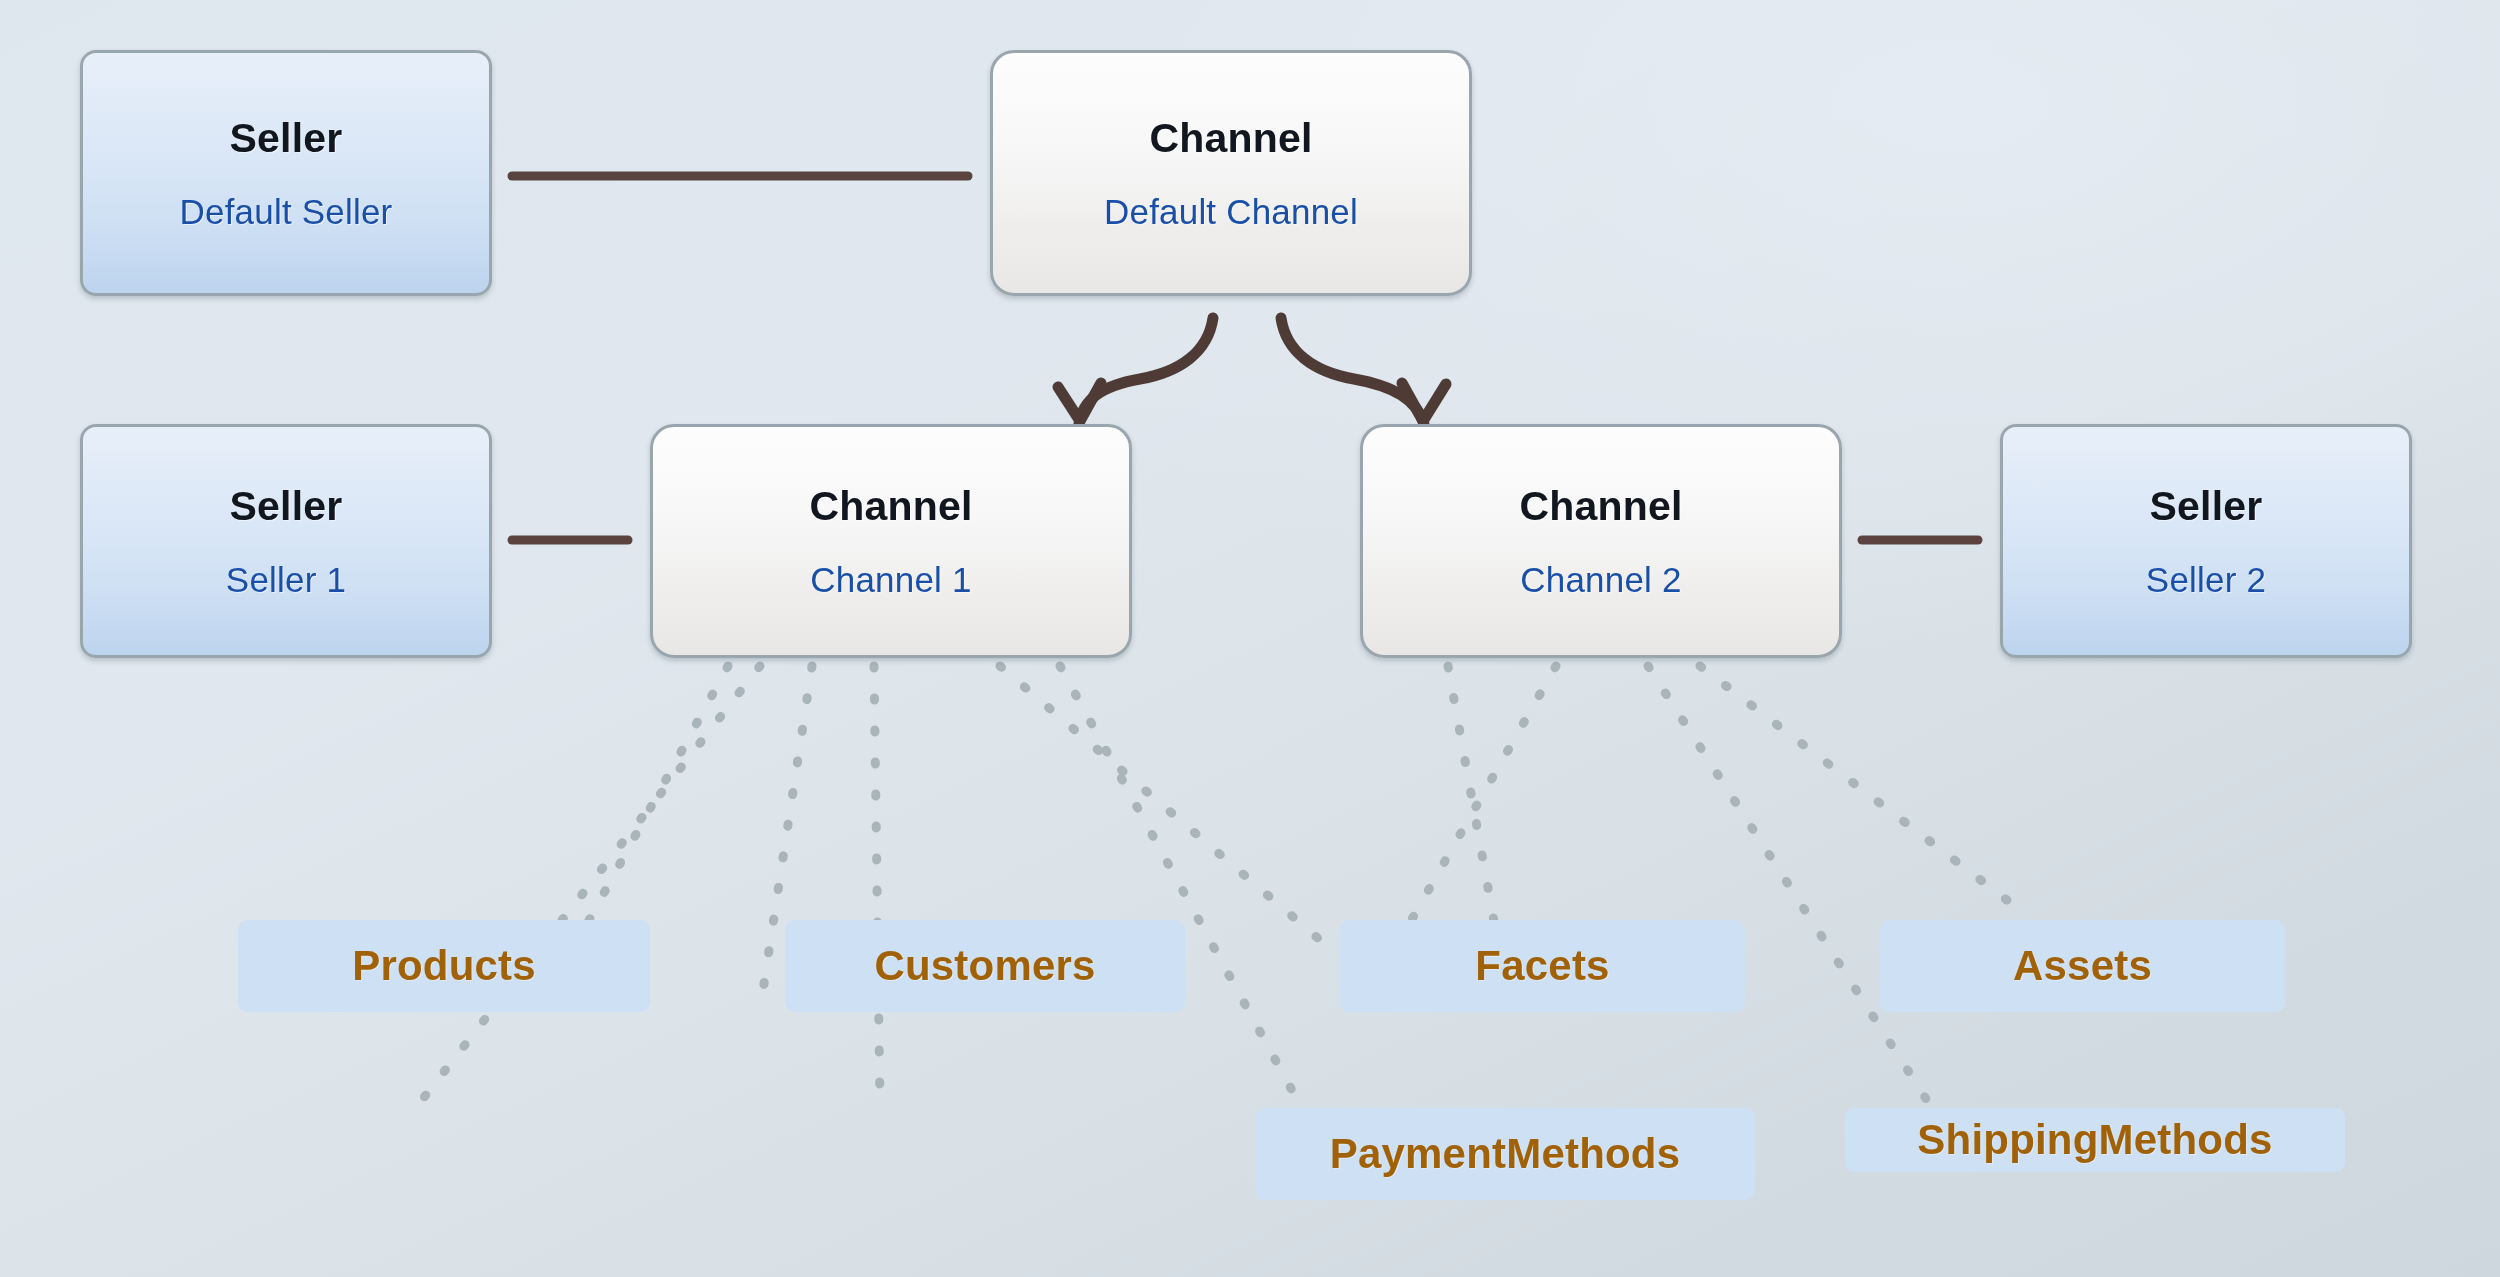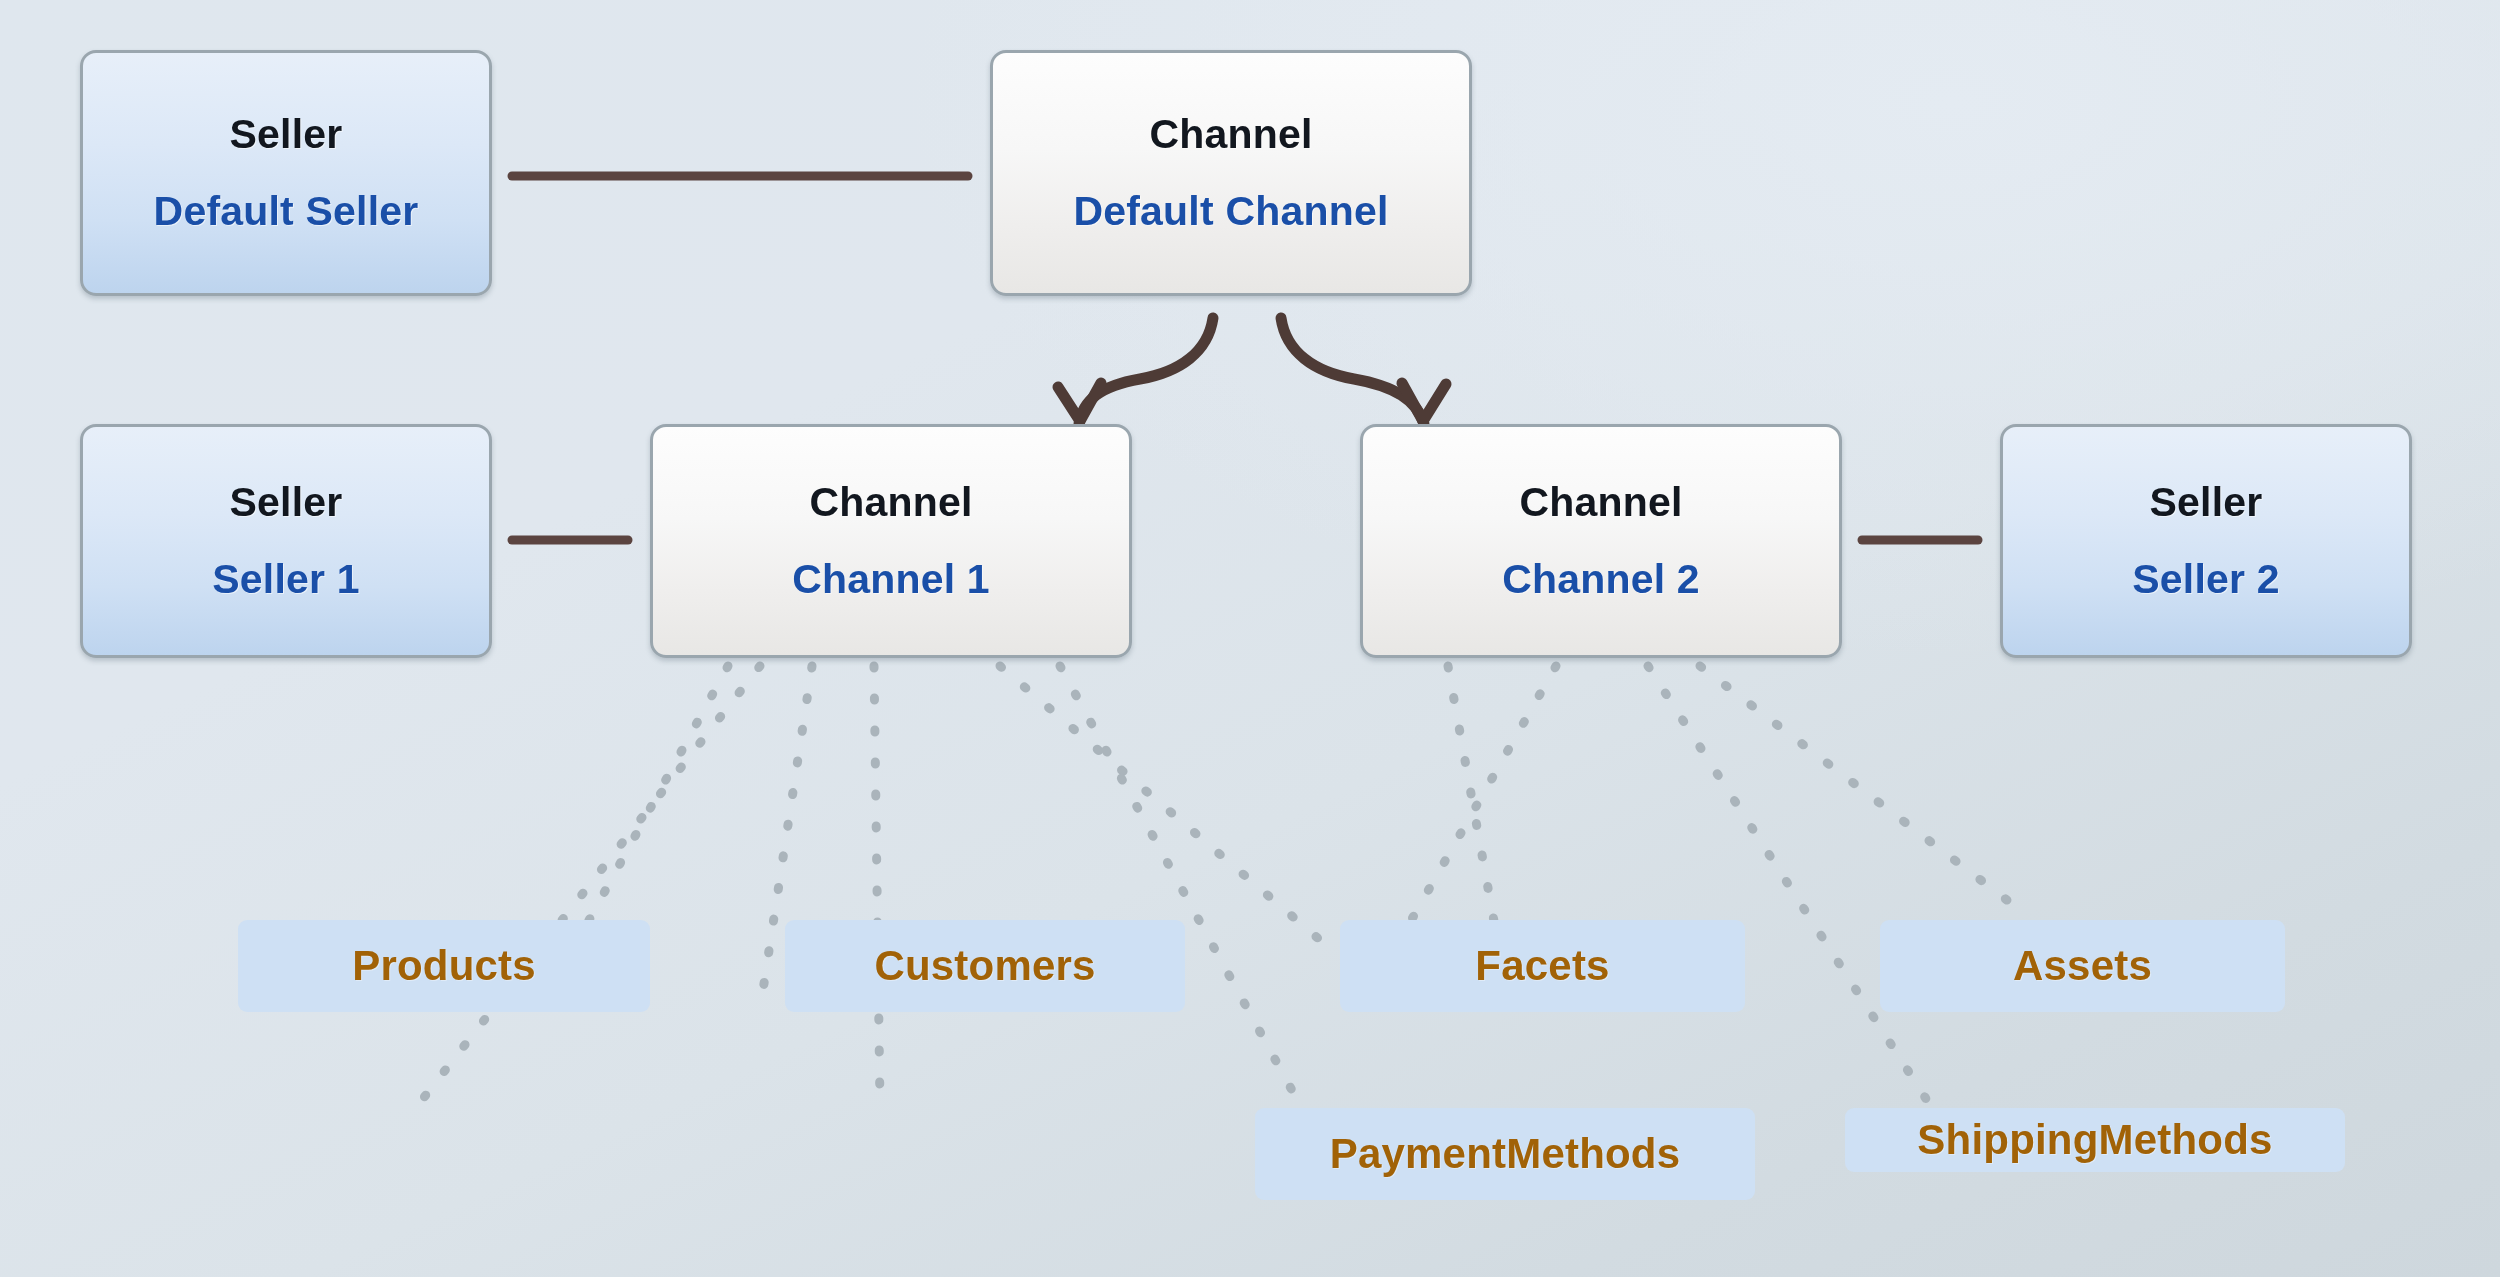--- a/index.html
+++ b/index.html
@@ -38,31 +38,32 @@
     align-items: center;
     justify-content: center;
     box-shadow: 0 3px 5px rgba(90,105,120,0.30);
     text-align: center;
   }
   .card.seller {
     background: linear-gradient(180deg, #e7eff9 0%, #dce8f7 38%, #cfe0f4 70%, #bdd4ee 100%);
   }
   .card.channel {
     background: linear-gradient(180deg, #fdfdfd 0%, #f7f7f7 40%, #efeeed 72%, #e8e7e5 100%);
+    border-radius: 24px;
   }
   .card .type {
     font-size: 41px;
     font-weight: bold;
     color: #12171f;
     letter-spacing: 0.2px;
     text-shadow: 1px 1px 0 rgba(255,255,255,0.55);
   }
   .card .name {
-    font-size: 41px;
-    font-weight: bold;
+    font-size: 35px;
+    font-weight: normal;
     color: #1a4fa8;
     letter-spacing: 0.2px;
     text-shadow: 1px 1px 0 rgba(255,255,255,0.55);
   }
   .card .gap { height: 30px; }
 
   
   .chip {
     position: absolute;
     box-sizing: border-box;

